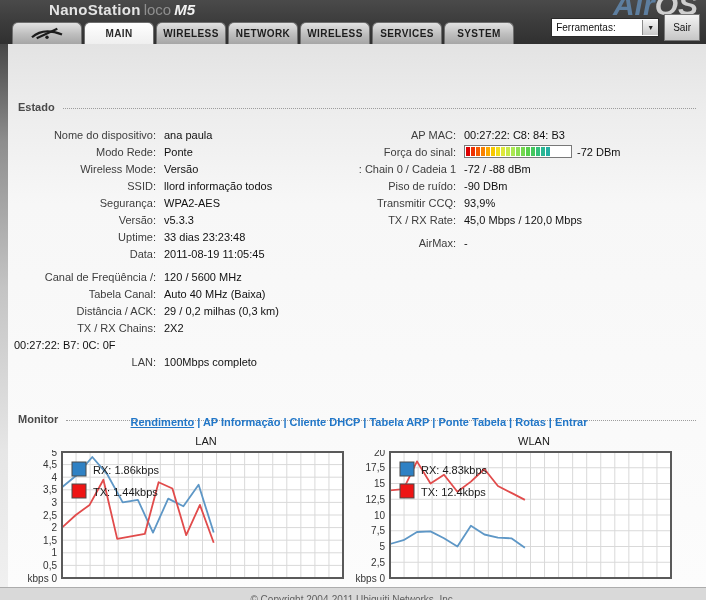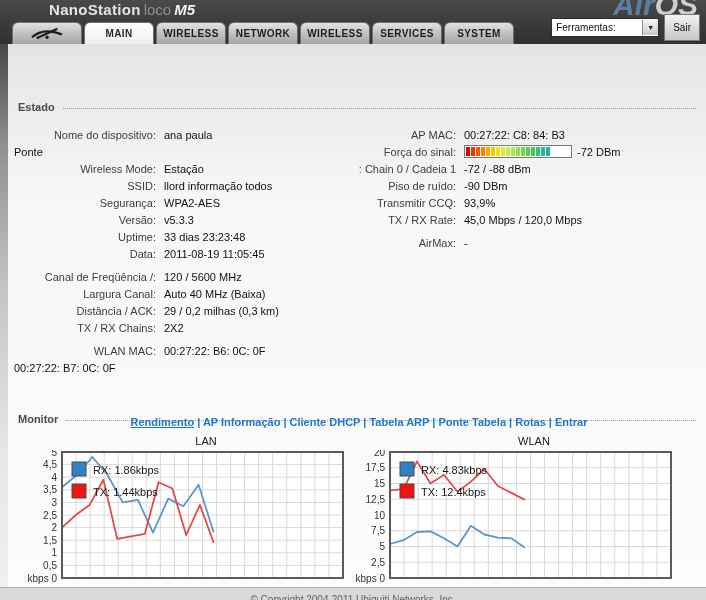--- a/index.html
+++ b/index.html
@@ -122,25 +122,26 @@
       <span class="sec-title">Estado</span>
       <span class="sec-dots"></span>
     </div>
 
     <div class="col colL" id="colL">
         <div class="srow">
           <span class="lab">Nome do dispositivo:</span>
           <span class="val">ana paula</span>
         </div>
         <div class="srow">
+          <span class="lab">Modo Rede:</span>
           <span class="val">Ponte</span>
         </div>
         <div class="srow">
           <span class="lab">Wireless Mode:</span>
-          <span class="val">Estação</span>
+          <span class="val">Versão</span>
         </div>
         <div class="srow">
           <span class="lab">SSID:</span>
           <span class="val">llord informação todos</span>
         </div>
         <div class="srow">
           <span class="lab">Segurança:</span>
           <span class="val">WPA2-AES</span>
         </div>
         <div class="srow">
@@ -153,37 +154,37 @@
         </div>
         <div class="srow">
           <span class="lab">Data:</span>
           <span class="val">2011-08-19 11:05:45</span>
         </div>
         <div class="srow gap">
           <span class="lab">Canal de Freqüência /:</span>
           <span class="val">120 / 5600 MHz</span>
         </div>
         <div class="srow">
-          <span class="lab">Largura Canal:</span>
+          <span class="lab">Tabela Canal:</span>
           <span class="val">Auto 40 MHz (Baixa)</span>
         </div>
         <div class="srow">
           <span class="lab">Distância / ACK:</span>
           <span class="val">29 / 0,2 milhas (0,3 km)</span>
         </div>
         <div class="srow">
           <span class="lab">TX / RX Chains:</span>
           <span class="val">2X2</span>
         </div>
-        <div class="srow gap">
-          <span class="lab">WLAN MAC:</span>
-          <span class="val">00:27:22: B6: 0C: 0F</span>
-        </div>
         <div class="srow">
           <span class="val">00:27:22: B7: 0C: 0F</span>
+        </div>
+        <div class="srow">
+          <span class="lab">LAN:</span>
+          <span class="val">100Mbps completo</span>
         </div>
       </div>
     <div class="col colR" id="colR">
         <div class="srow">
           <span class="lab">AP MAC:</span>
           <span class="val">00:27:22: C8: 84: B3</span>
         </div>
         <div class="srow">
           <span class="lab">Força do sinal:</span>
           <span class="val">

